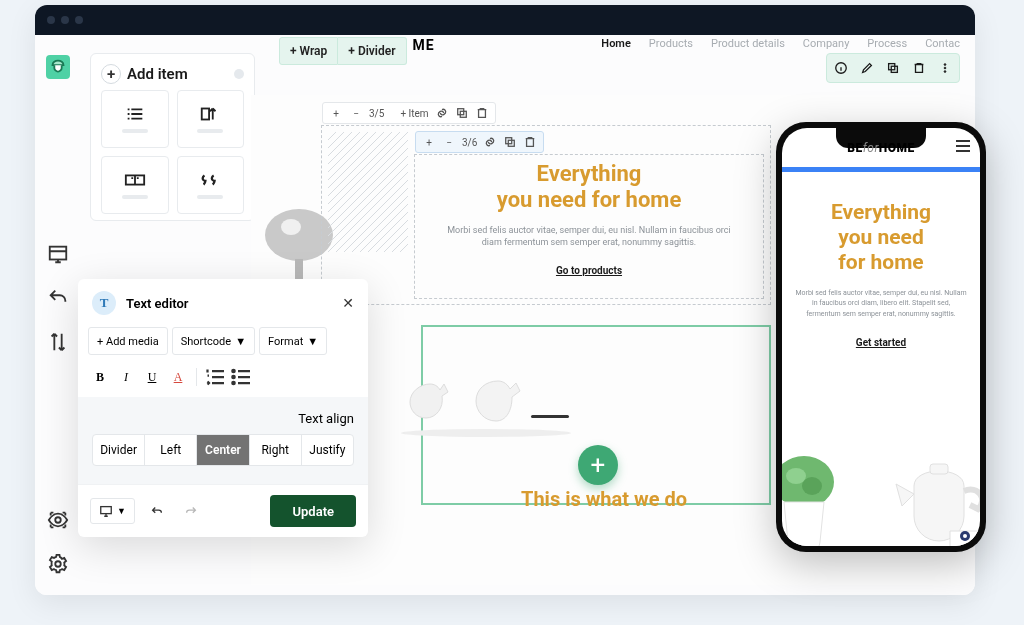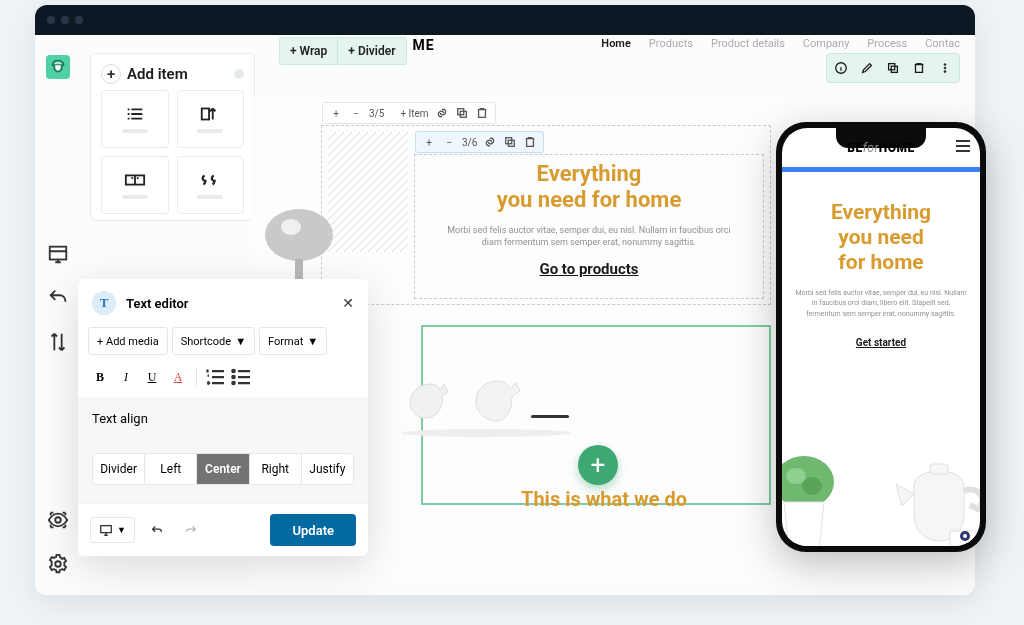--- a/index.html
+++ b/index.html
@@ -43,46 +43,46 @@
   .sel-bar { position: absolute; top: -24px; left: 0; height: 22px; background: #fff; border: 1px solid #e4e7ea; border-radius: 3px; display: flex; align-items: center; padding: 0 6px; gap: 6px; font-size: 10px; color: #555; }
   .sel-bar.blue { border-color: #c7dcf0; background: #eff6fc; }
   .sel-bar .ico { width: 14px; height: 14px; display:flex; align-items:center; justify-content:center; }
   .sel-bar svg { width:12px; height:12px; stroke:#555; }
   .dashed { border: 1px dashed #c6cbd0; }
   .solid-green { border: 2px solid #7ecca6; }
 
   .hero { text-align: center; padding: 6px 30px 14px; }
   .hero-title { font-size: 22px; font-weight: 700; color: #d89b2f; line-height: 1.2; }
   .hero-body { font-size: 9px; color: #8c9298; margin: 10px 0; line-height: 1.4; }
-  .hero-link { font-size: 15px; font-weight: 700; color: #1a1a1a; text-decoration: underline; text-align: center; }
+  .hero-link { font-size: 10px; font-weight: 700; color: #1a1a1a; text-decoration: underline; text-align: center; }
 
   .add-fab { position: absolute; width: 40px; height: 40px; border-radius: 50%; background: #3ea874; color: #fff; font-size: 26px; display:flex; align-items:center; justify-content:center; box-shadow: 0 4px 10px rgba(62,168,116,0.4); cursor:pointer; }
   .section-title { position: absolute; font-size: 20px; font-weight: 700; color: #d89b2f; }
 
   
   .editor { position: absolute; left: 78px; top: 279px; width: 290px; background: #fff; border-radius: 6px; box-shadow: 0 10px 40px rgba(0,0,0,0.14); }
   .editor-head { display: flex; align-items: center; padding: 12px 14px; gap: 10px; }
   .ed-logo { width: 24px; height: 24px; border-radius: 50%; background: #dcedfa; display:flex; align-items:center; justify-content:center; color:#2f7ab8; font-family: Georgia, serif; font-weight:700; font-size: 13px; }
   .editor-head .ttl { font-size: 13px; font-weight: 600; flex: 1; }
   .editor-head .close { cursor:pointer; font-size:14px; color:#333; }
   .ed-toolbar { display: flex; gap: 4px; padding: 0 10px 6px; }
   .ed-btn { height: 28px; padding: 0 8px; border: 1px solid #e4e7ea; border-radius: 3px; background:#fff; font-size: 11px; display:flex; align-items:center; gap:4px; cursor:pointer; white-space:nowrap; }
   .fmt-row { display: flex; gap: 2px; padding: 4px 10px 8px; align-items:center; }
   .fmt { width: 24px; height: 24px; display:flex; align-items:center; justify-content:center; font-size: 12px; cursor:pointer; font-family: Georgia, serif; }
   .vline { width: 1px; height: 18px; background: #e4e7ea; margin: 0 4px; }
   .align-block { background: #f5f7f9; padding: 14px 14px 18px; }
-  .align-label { font-size: 13px; margin-bottom: 27px; }
+  .align-label { font-size: 13px; margin-bottom: 8px; text-align: right; }
   .segmented { display: flex; border: 1px solid #e4e7ea; border-radius: 4px; overflow: hidden; background:#fff; }
   .segmented .seg { flex:1; text-align:center; padding: 8px 0; font-size: 12px; cursor:pointer; border-left:1px solid #e4e7ea; }
   .segmented .seg:first-child { border-left:none; }
   .segmented .seg.on { background: #737373; color:#fff; font-weight:600; }
   .ed-foot { display:flex; align-items:center; padding: 10px 12px; gap: 10px; border-top:1px solid #f0f2f4; }
   .ed-foot .dev { height:26px; padding:0 8px; border:1px solid #e4e7ea; border-radius:3px; display:flex; align-items:center; gap:4px; cursor:pointer; }
   .ed-foot svg { width:14px; height:14px; }
-  .update { margin-left:auto; background:#0369a1; color:#fff; border:none; border-radius:4px; height:32px; padding:0 22px; font-size:13px; font-weight:600; cursor:pointer; }
+  .update { margin-left:auto; background:#14532d; color:#fff; border:none; border-radius:4px; height:32px; padding:0 22px; font-size:13px; font-weight:600; cursor:pointer; }
 
   
   .phone { position:absolute; right:38px; top:122px; width:210px; height:430px; background:#0b0b0b; border-radius:30px; padding:6px; box-shadow:0 12px 40px rgba(0,0,0,0.25); }
   .phone-inner { width:100%; height:100%; background:#fff; border-radius:25px; overflow:hidden; position:relative; }
   .notch { position:absolute; top:0; left:50%; transform:translateX(-50%); width:90px; height:20px; background:#0b0b0b; border-radius:0 0 12px 12px; }
   .ph-head { height:44px; display:flex; align-items:center; justify-content:center; font-size:12px; font-weight:700; letter-spacing:.5px; position:relative; border-bottom:5px solid #3b82f6; }
   .ph-head .for { font-style:italic; color:#888; font-weight:400; }
   .burger { position:absolute; right:10px; top:12px; display:flex; flex-direction:column; gap:3px; cursor:pointer; }
   .burger span { width:14px; height:2px; background:#333; }
   .ph-hero { text-align:center; padding:28px 12px 4px; }

